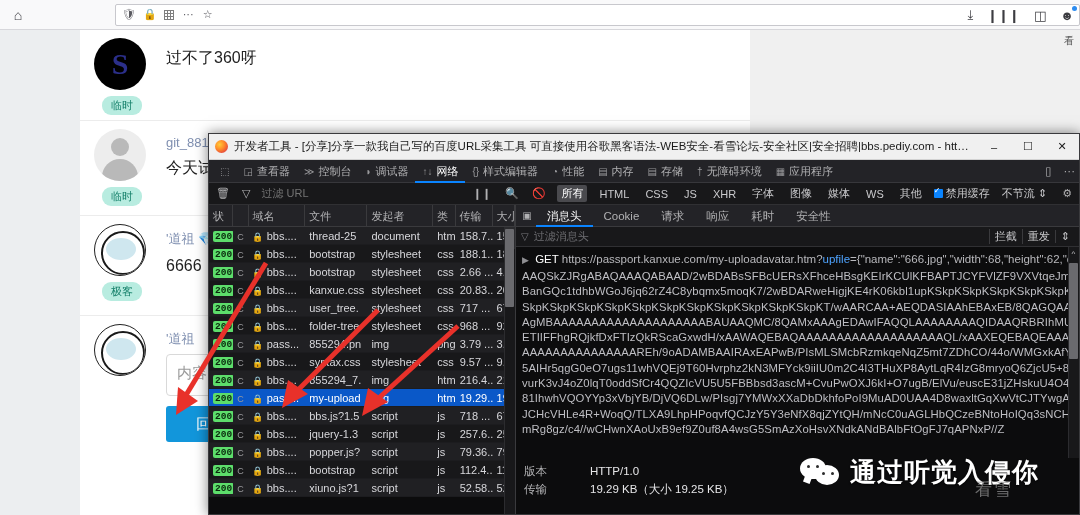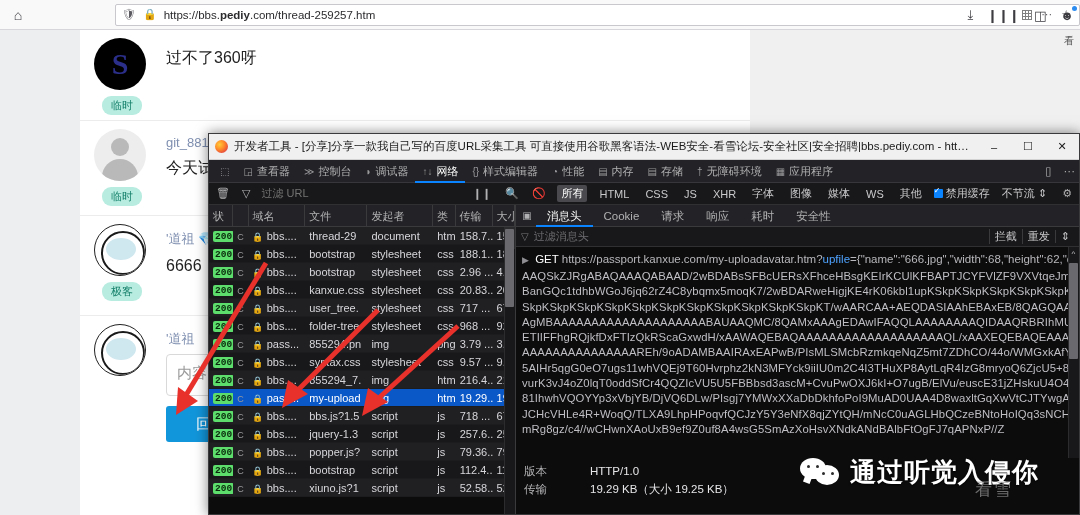--- a/index.html
+++ b/index.html
@@ -254,21 +254,20 @@
       <div class="mini-label">看</div>
 
     </div>
   </div>
 
   <div class="browser-chrome">
     <div class="home-icon">⌂</div>
     <div class="urlbar">
       <span class="ic">🛡</span>
       <span class="ic">🔒</span>
-      <span class="url-text"><span>https://bbs.</span><b>pediy</b><span>.com/thread-259257.htm</span></span>
       <span class="url-right">
         <span class="qr"></span>
         <span class="ic">···</span>
         <span class="ic">☆</span>
       </span>
     </div>
     <div class="chrome-right">
       <span class="cicon">⤓</span>
       <span class="cicon">❙❙❙</span>
       <span class="cicon">◫</span>
@@ -376,21 +375,21 @@
           <div class="th c-init">发起者</div>
           <div class="th c-type">类</div>
           <div class="th c-tr">传输</div>
           <div class="th c-size">大小</div>
         </div>
         <div class="rows" id="rows-host">
             <div class="row">
               <div class="cell" style="width:26px"><span class="st-badge">200</span></div>
               <div class="cell" style="width:16px"><span class="meth">C</span></div>
               <div class="cell" style="width:62px"><span class="lock">🔒</span> bbs....</div>
-              <div class="cell" style="width:68px">thread-29</div>
+              <div class="cell" style="width:68px">thread-25</div>
               <div class="cell" style="width:72px">document</div>
               <div class="cell" style="width:24px">htm</div>
               <div class="cell" style="width:40px;text-align:left">158.7...</div>
               <div class="cell" style="width:24px">158</div>
             </div>
             <div class="row">
               <div class="cell" style="width:26px"><span class="st-badge">200</span></div>
               <div class="cell" style="width:16px"><span class="meth">C</span></div>
               <div class="cell" style="width:62px"><span class="lock">🔒</span> bbs....</div>
               <div class="cell" style="width:68px">bootstrap</div>
@@ -399,21 +398,21 @@
               <div class="cell" style="width:40px;text-align:left">188.1...</div>
               <div class="cell" style="width:24px">188</div>
             </div>
             <div class="row">
               <div class="cell" style="width:26px"><span class="st-badge">200</span></div>
               <div class="cell" style="width:16px"><span class="meth">C</span></div>
               <div class="cell" style="width:62px"><span class="lock">🔒</span> bbs....</div>
               <div class="cell" style="width:68px">bootstrap</div>
               <div class="cell" style="width:72px">stylesheet</div>
               <div class="cell" style="width:24px">css</div>
-              <div class="cell" style="width:40px;text-align:left">2.96 ...</div>
+              <div class="cell" style="width:40px;text-align:left">2.66 ...</div>
               <div class="cell" style="width:24px">4.77</div>
             </div>
             <div class="row">
               <div class="cell" style="width:26px"><span class="st-badge">200</span></div>
               <div class="cell" style="width:16px"><span class="meth">C</span></div>
               <div class="cell" style="width:62px"><span class="lock">🔒</span> bbs....</div>
               <div class="cell" style="width:68px">kanxue.css</div>
               <div class="cell" style="width:72px">stylesheet</div>
               <div class="cell" style="width:24px">css</div>
               <div class="cell" style="width:40px;text-align:left">20.83...</div>

